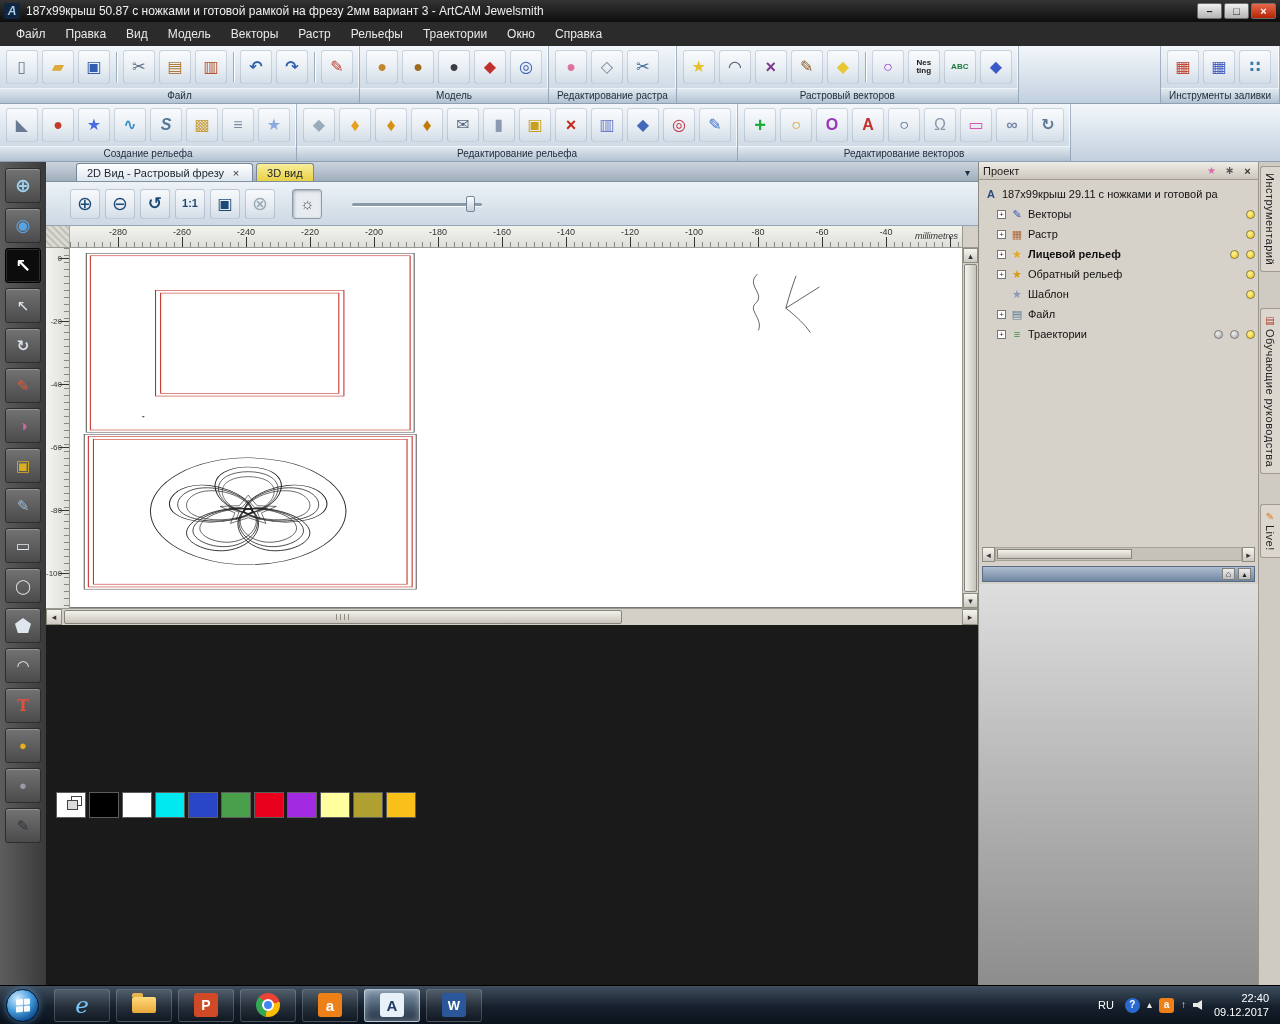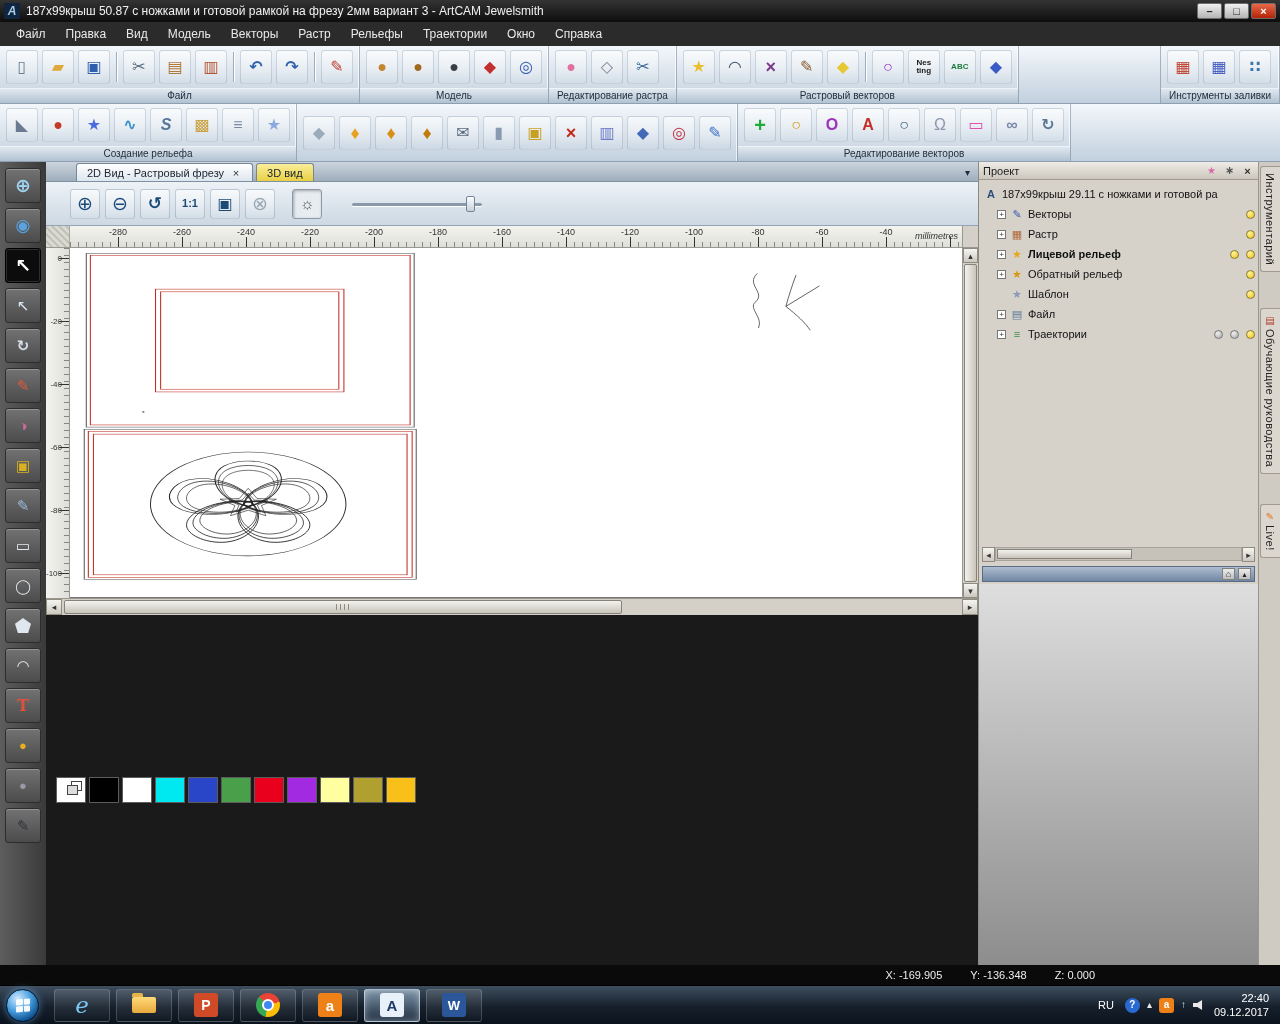--- a/index.html
+++ b/index.html
@@ -356,20 +356,21 @@
           <div class="tb-btn" data-name="blue-diamond2-icon">
             <span class="g" style="color: rgb(68, 104, 184);">◆</span>
           </div>
           <div class="tb-btn" data-name="target-icon">
             <span class="g" style="color: rgb(194, 58, 74);">◎</span>
           </div>
           <div class="tb-btn" data-name="wand-icon">
             <span class="g" style="color: rgb(58, 114, 200);">✎</span>
           </div>
         </div>
+        <div class="tb-label" data-name="toolbar-group-label">Редактирование рельефа</div>
       </div>
       <div class="tb-group" data-name="toolbar-group">
         <div class="tb-icons">
           <div class="tb-btn" data-name="green-plus-icon">
             <span class="g" style="color: rgb(31, 170, 58); font-size: 20px; font-weight: bold;">+</span>
           </div>
           <div class="tb-btn" data-name="gold-ring-icon">
             <span class="g" style="color: rgb(216, 160, 32); font-weight: bold;">○</span>
           </div>
           <div class="tb-btn" data-name="purple-o-icon">
@@ -702,25 +703,20 @@
           <span class="side-tab-label" data-name="side-tab-label">Обучающие руководства</span>
         </div>
         <div class="side-tab" data-name="side-tab-live">
           <span class="side-tab-icon" data-name="live-icon" style="color: rgb(224, 120, 32); font-size: 10px;">✎</span>
           <span class="side-tab-label" data-name="side-tab-label">Live!</span>
         </div>
       </div>
 
   </div>
 
-  <div class="statusbar" data-name="status-bar">
-    <span data-name="status-x">X: -169.905</span>
-    <span data-name="status-y">Y: -136.348</span>
-    <span data-name="status-z">Z: 0.000</span>
-  </div>
 
   <div class="taskbar" data-name="taskbar">
     <div class="start-orb" data-name="start-button">
       <div class="flag" data-name="windows-logo-icon">
         <span></span>
           <span></span>
           <span></span>
           <span></span>
       </div>
     </div>

